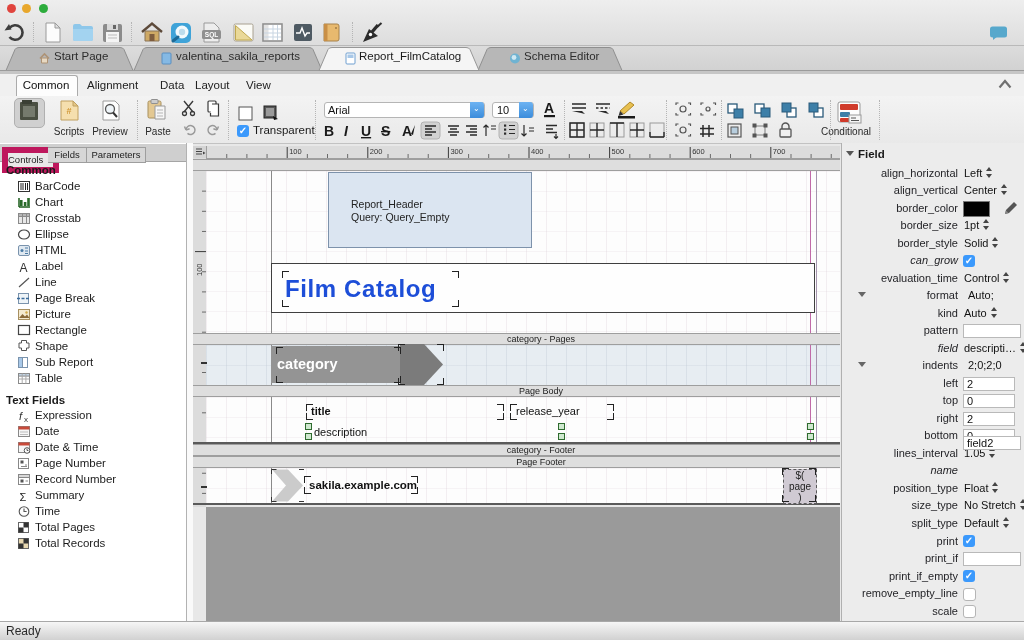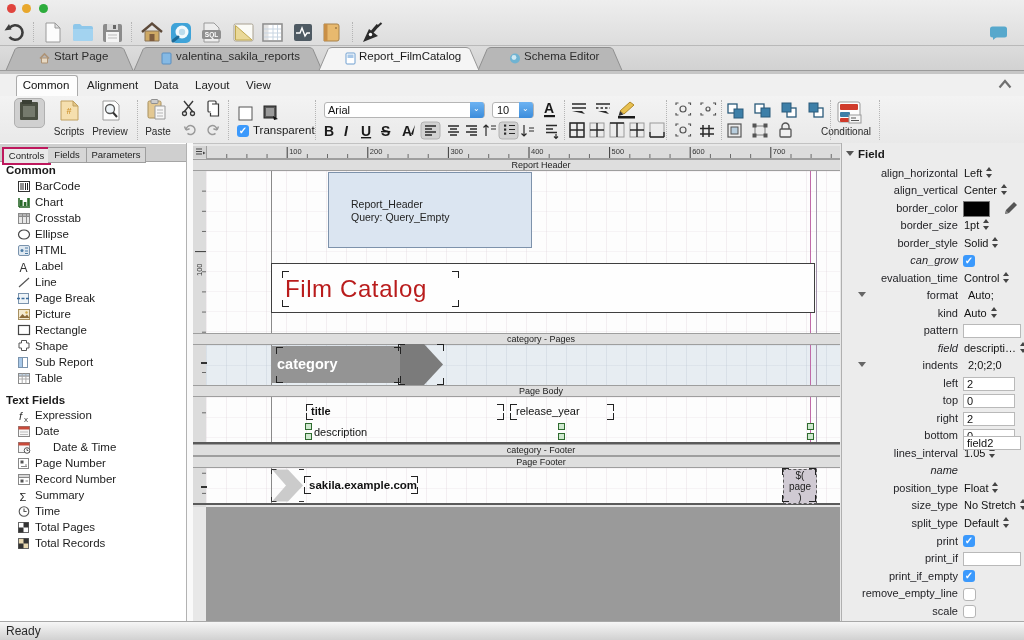--- a/index.html
+++ b/index.html
@@ -130,21 +130,21 @@
 </svg>
 <div class="abs" style="left:54px;top:50px;font-size:11.5px;color:#2c2c2c;">Start Page</div>
 <div class="abs" style="left:176px;top:50px;font-size:11.5px;color:#2c2c2c;">valentina_sakila_reports</div>
 <div class="abs" style="left:359px;top:50px;font-size:11.5px;color:#1a1a1a;">Report_FilmCatalog</div>
 <div class="abs" style="left:524px;top:50px;font-size:11.5px;color:#2c2c2c;">Schema Editor</div>
 
 <div class="abs" style="left:0;top:74px;width:1024px;height:22px;background:#f0f0f0;"></div>
 <div class="abs" style="left:16px;top:75px;width:60px;height:21px;background:#fdfdfd;border:1px solid #ababab;border-bottom:none;border-radius:3px 3px 0 0;"></div>
 <div class="abs" style="left:16px;top:79px;width:60px;font-size:11.5px;color:#111;text-align:center;">Common</div>
 <div class="abs" style="left:87px;top:79px;font-size:11.5px;color:#222;">Alignment</div>
-<div class="abs" style="left:154px;top:79px;font-size:11.5px;color:#222;">Data</div>
+<div class="abs" style="left:160px;top:79px;font-size:11.5px;color:#222;">Data</div>
 <div class="abs" style="left:195px;top:79px;font-size:11.5px;color:#222;">Layout</div>
 <div class="abs" style="left:246px;top:79px;font-size:11.5px;color:#222;">View</div>
 <svg class="abs" style="left:998px;top:79px;" width="14" height="10" viewBox="0 0 14 10">
       <path d="M 1.5 8.5 L 7 2 L 12.5 8.5" fill="none" stroke="#707070" stroke-width="2.2"></path>
     </svg>
 
 <div class="abs" style="left:0;top:96px;width:1024px;height:47px;background:linear-gradient(#f3f3f3,#e9e9e9);border-bottom:1px solid #c2c2c2;"></div>
 
 <div class="abs" style="left:14px;top:98px;width:29px;height:28px;background:#d0d0d0;border:1px solid #b0b0b0;border-radius:5px;"></div>
 <svg class="abs" style="left:0;top:96px;" width="1024" height="47" viewBox="0 0 1024 47">
@@ -308,21 +308,21 @@
 <div class="sep" style="left:228px;top:100px;height:40px;"></div>
 <div class="sep" style="left:315px;top:100px;height:40px;"></div>
 <div class="sep" style="left:564px;top:100px;height:40px;"></div>
 <div class="sep" style="left:666px;top:100px;height:40px;"></div>
 <div class="sep" style="left:721px;top:100px;height:40px;"></div>
 <div class="sep" style="left:830px;top:100px;height:40px;"></div>
 <div class="sep" style="left:879px;top:100px;height:40px;"></div>
 
 <div class="abs" style="left:0;top:143px;width:186px;height:478px;background:#fff;border-right:1px solid #b2b2b2;"></div>
 <div class="abs" style="left:0;top:144px;width:186px;height:17px;background:#cfcfcf;border-bottom:1px solid #a5a5a5;"></div>
-<div class="abs" style="left:2px;top:147px;width:45px;height:14px;background:#e9e9e9;border:2px solid #be185d;font-size:9.5px;color:#222;text-align:center;line-height:14px;">Controls</div>
+<div class="abs" style="left:2px;top:147px;width:45px;height:14px;background:#e9e9e9;border:6px solid #be185d;font-size:9.5px;color:#222;text-align:left;line-height:14px;">Controls</div>
 <div class="abs" style="left:48px;top:147px;width:38px;height:14px;background:#d6d6d6;border:1px solid #9e9e9e;border-left:none;font-size:9.5px;color:#222;text-align:center;line-height:14px;">Fields</div>
 <div class="abs" style="left:87px;top:147px;width:58px;height:14px;background:#d6d6d6;border:1px solid #9e9e9e;border-left:none;font-size:9.5px;color:#222;text-align:center;line-height:14px;">Parameters</div>
 <div class="abs" style="left:6px;top:164px;font-size:11.5px;font-weight:bold;color:#1a1a1a;">Common</div>
 <div class="abs" style="left:6px;top:394px;font-size:11.5px;font-weight:bold;color:#1a1a1a;">Text Fields</div>
 <svg class="abs" style="left:0;top:143px;" width="186" height="478" viewBox="0 0 186 478">
 
   <rect x="18.5" y="38.5" width="11" height="10" fill="#fff" stroke="#333"></rect>
   <g stroke="#222" stroke-width="1">
         <path d="M 21 40 v 7 M 23 40 v 7 M 25.5 40 v 7 M 27.5 40 v 7"></path>
       </g>
@@ -410,21 +410,21 @@
 <div class="item" style="top:260px;">Label</div>
 <div class="item" style="top:276px;">Line</div>
 <div class="item" style="top:292px;">Page Break</div>
 <div class="item" style="top:308px;">Picture</div>
 <div class="item" style="top:324px;">Rectangle</div>
 <div class="item" style="top:340px;">Shape</div>
 <div class="item" style="top:356px;">Sub Report</div>
 <div class="item" style="top:372px;">Table</div>
 <div class="item" style="top:409px;">Expression</div>
 <div class="item" style="top:425px;">Date</div>
-<div class="item" style="top:441px;margin-left:18px;">Date &amp; Time</div>
+<div class="item" style="top:441px;">Date &amp; Time</div>
 <div class="item" style="top:457px;">Page Number</div>
 <div class="item" style="top:473px;">Record Number</div>
 <div class="item" style="top:489px;">Summary</div>
 <div class="item" style="top:505px;">Time</div>
 <div class="item" style="top:521px;">Total Pages</div>
 <div class="item" style="top:537px;">Total Records</div>
 
 <div class="abs" style="left:187px;top:143px;width:6px;height:478px;background:#fafafa;"></div>
 
 <div class="abs" style="left:193px;top:146px;width:647px;height:12px;background:#dcdcdc;border-bottom:1px solid #9f9f9f;"></div>
@@ -452,21 +452,20 @@
 <div class="abs" style="left:193px;top:158px;width:13px;height:349px;background:#dcdcdc;border-right:1px solid #9f9f9f;"></div>
 <svg class="abs" style="left:193px;top:158px;" width="13" height="349" viewBox="0 0 13 349">
   <g stroke="#6a6a6a" stroke-width="1">
     <path d="M 9 33.15 h 4 M 9 53.3 h 4 M 9 73.45 h 4 M 9 113.75 h 4 M 9 133.9 h 4 M 9 154.05 h 4 M 9 174.2 h 4 M 9 214.5 h 4 M 9 234.65 h 4 M 9 254.8 h 4 M 9 295.1 h 4 M 9 315.25 h 4 M 9 335.4 h 4"></path>
   </g>
   <path d="M 2 93.6 h 11" stroke="#3a3a3a"></path>
 </svg>
 <div class="abs" style="left:195px;top:276px;font-size:7.5px;color:#333;transform:rotate(-90deg);transform-origin:0 0;white-space:nowrap;">100</div>
 
 <div class="labelband" style="top:159px;"></div>
-<div class="bandlbl" style="top:160px;">Report Header</div>
 <div class="abs grid-w" style="left:206px;top:171px;width:634px;height:162px;"></div>
 <div class="labelband" style="top:333px;"></div>
 <div class="bandlbl" style="top:334px;">category - Pages</div>
 <div class="abs grid-b" style="left:206px;top:345px;width:634px;height:40px;"></div>
 <div class="labelband" style="top:385px;"></div>
 <div class="bandlbl" style="top:386px;">Page Body</div>
 <div class="abs grid-w" style="left:206px;top:397px;width:634px;height:45px;"></div>
 <div class="abs" style="left:193px;top:442px;width:647px;height:2px;background:#5a5a5a;"></div>
 <div class="labelband" style="top:444px;"></div>
 <div class="bandlbl" style="top:445px;">category - Footer</div>
@@ -486,21 +485,21 @@
 <div class="vline" style="left:271px;top:397px;height:45px;background:#8a8a8a;"></div>
 <div class="vline" style="left:810px;top:397px;height:45px;background:#c06aa8;"></div>
 <div class="vline" style="left:816px;top:397px;height:45px;background:#a595ae;"></div>
 <div class="vline" style="left:271px;top:468px;height:35px;background:#8a8a8a;"></div>
 <div class="vline" style="left:810px;top:468px;height:35px;background:#c06aa8;"></div>
 <div class="vline" style="left:816px;top:468px;height:35px;background:#a595ae;"></div>
 
 <div class="abs" style="left:328px;top:172px;width:202px;height:74px;background:#dbe5f1;border:1px solid #7d92ab;"></div>
 <div class="abs" style="left:351px;top:198px;font-size:10.5px;line-height:13px;color:#222;">Report_Header<br>Query: Query_Empty</div>
 <div class="abs" style="left:271px;top:263px;width:542px;height:48px;background:#fefefe;border:1px solid #3f3f3f;"></div>
-<div class="abs" style="left:285px;top:275px;font-size:24px;font-weight:normal;color:#b91c1c;letter-spacing:0.6px;">Film Catalog</div>
+<div class="abs" style="left:285px;top:275px;font-size:24px;font-weight:bold;color:#1d4ed8;letter-spacing:0.6px;">Film Catalog</div>
 <div class="corner c-tl" style="left:282px;top:271px;"></div>
 <div class="corner c-tr" style="left:452px;top:271px;"></div>
 <div class="corner c-bl" style="left:282px;top:300px;"></div>
 <div class="corner c-br" style="left:452px;top:300px;"></div>
 
 <svg class="abs" style="left:271px;top:344px;" width="175" height="41" viewBox="0 0 175 41">
   <rect x="0" y="2" width="129" height="37" fill="#949494"></rect>
   <path d="M 129 0 h 24 l 19 20.5 l -19 20.5 h -24 z" fill="#7b7b7b"></path>
 </svg>
 <div class="abs" style="left:277px;top:356px;font-size:14.5px;font-weight:bold;color:#fff;">category</div>

